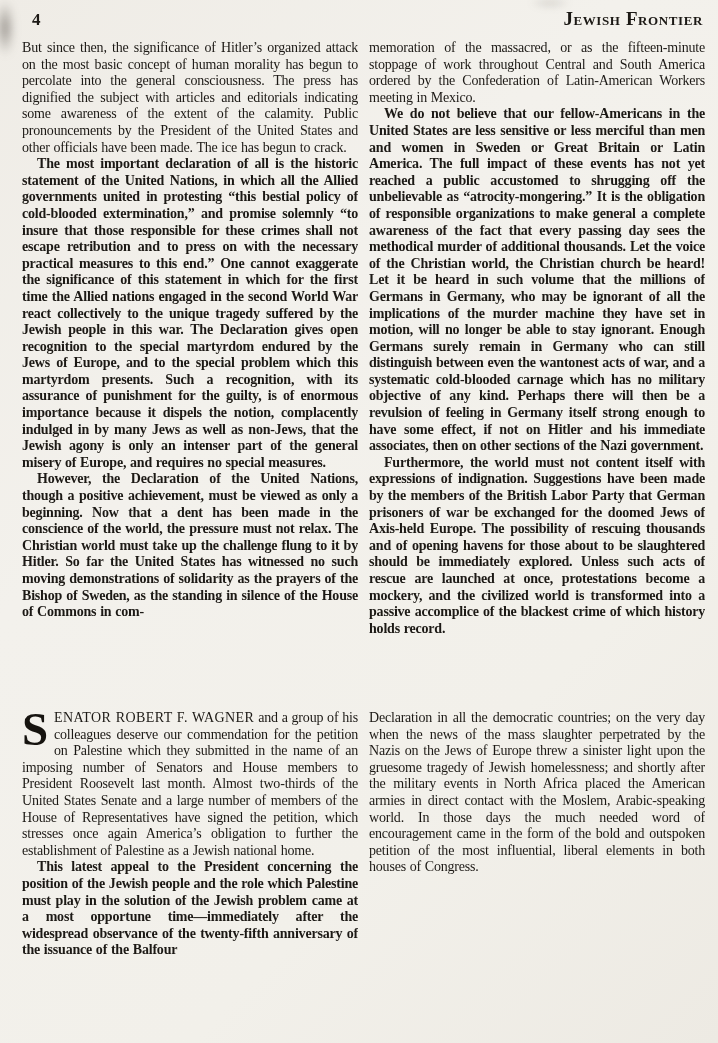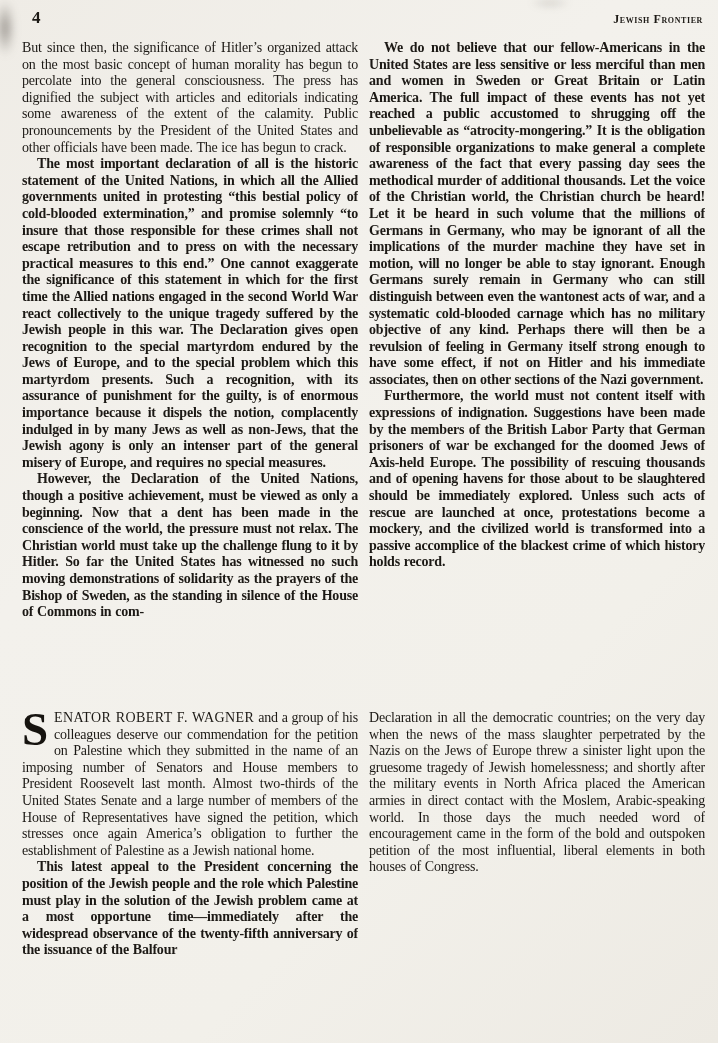--- a/index.html
+++ b/index.html
@@ -39,21 +39,21 @@
     height: 24px;
   }
   .page-number {
     font-weight: 700;
     font-size: 17px;
     padding-left: 10px;
   }
   .journal-title {
     font-variant: small-caps;
     font-weight: 700;
-    font-size: 12px;
+    font-size: 19px;
     letter-spacing: 0.6px;
     padding-right: 2px;
   }
 
   .two-col {
     display: flex;
     gap: 11px;
   }
   .col {
     width: 336px;
@@ -116,20 +116,21 @@
     <span class="journal-title">Jewish Frontier</span>
   </div>
 
   <div class="two-col section-top body-text">
     <div class="col">
       <p>But since then, the significance of Hitler’s organized attack on the most basic concept of human morality has begun to percolate into the general consciousness. The press has dignified the subject with articles and editorials indicating some awareness of the extent of the calamity. Public pronouncements by the President of the United States and other officials have been made. The ice has begun to crack.</p>
       <p class="indent">The most important declaration of all is the historic statement of the United Nations, in which all the Allied governments united in protesting “this bestial policy of cold-blooded extermination,” and promise solemnly “to insure that those responsible for these crimes shall not escape retribution and to press on with the necessary practical measures to this end.” One cannot exaggerate the significance of this statement in which for the first time the Allied nations engaged in the second World War react collectively to the unique tragedy suffered by the Jewish people in this war. The Declaration gives open recognition to the special martyrdom endured by the Jews of Europe, and to the special problem which this martyrdom presents. Such a recognition, with its assurance of punishment for the guilty, is of enormous importance because it dispels the notion, complacently indulged in by many Jews as well as non-Jews, that the Jewish agony is only an intenser part of the general misery of Europe, and requires no special measures.</p>
       <p class="indent">However, the Declaration of the United Nations, though a positive achievement, must be viewed as only a beginning. Now that a dent has been made in the conscience of the world, the pressure must not relax. The Christian world must take up the challenge flung to it by Hitler. So far the United States has witnessed no such moving demonstrations of solidarity as the prayers of the Bishop of Sweden, as the standing in silence of the House of Commons in com-</p>
     </div>
     <div class="col">
+      <p>memoration of the massacred, or as the fifteen-minute stoppage of work throughout Central and South America ordered by the Confederation of Latin-American Workers meeting in Mexico.</p>
       <p class="indent">We do not believe that our fellow-Americans in the United States are less sensitive or less merciful than men and women in Sweden or Great Britain or Latin America. The full impact of these events has not yet reached a public accustomed to shrugging off the unbelievable as “atrocity-mongering.” It is the obligation of responsible organizations to make general a complete awareness of the fact that every passing day sees the methodical murder of additional thousands. Let the voice of the Christian world, the Christian church be heard! Let it be heard in such volume that the millions of Germans in Germany, who may be ignorant of all the implications of the murder machine they have set in motion, will no longer be able to stay ignorant. Enough Germans surely remain in Germany who can still distinguish between even the wantonest acts of war, and a systematic cold-blooded carnage which has no military objective of any kind. Perhaps there will then be a revulsion of feeling in Germany itself strong enough to have some effect, if not on Hitler and his immediate associates, then on other sections of the Nazi government.</p>
       <p class="indent">Furthermore, the world must not content itself with expressions of indignation. Suggestions have been made by the members of the British Labor Party that German prisoners of war be exchanged for the doomed Jews of Axis-held Europe. The possibility of rescuing thousands and of opening havens for those about to be slaughtered should be immediately explored. Unless such acts of rescue are launched at once, protestations become a mockery, and the civilized world is transformed into a passive accomplice of the blackest crime of which history holds record.</p>
     </div>
   </div>
 
 
   <div class="two-col section-bottom body-text">
     <div class="col">
       <p><span class="drop-cap">S</span><span class="lead-in">ENATOR ROBERT F. WAGNER</span><span> and a group of his colleagues deserve our commendation for the petition on Palestine which they submitted in the name of an imposing number of Senators and House members to President Roosevelt last month. Almost two-thirds of the United States Senate and a large number of members of the House of Representatives have signed the petition, which stresses once again America’s obligation to further the establishment of Palestine as a Jewish national home.</span></p>
       <p class="indent">This latest appeal to the President concerning the position of the Jewish people and the role which Palestine must play in the solution of the Jewish problem came at a most opportune time—immediately after the widespread observance of the twenty-fifth anniversary of the issuance of the Balfour</p>

